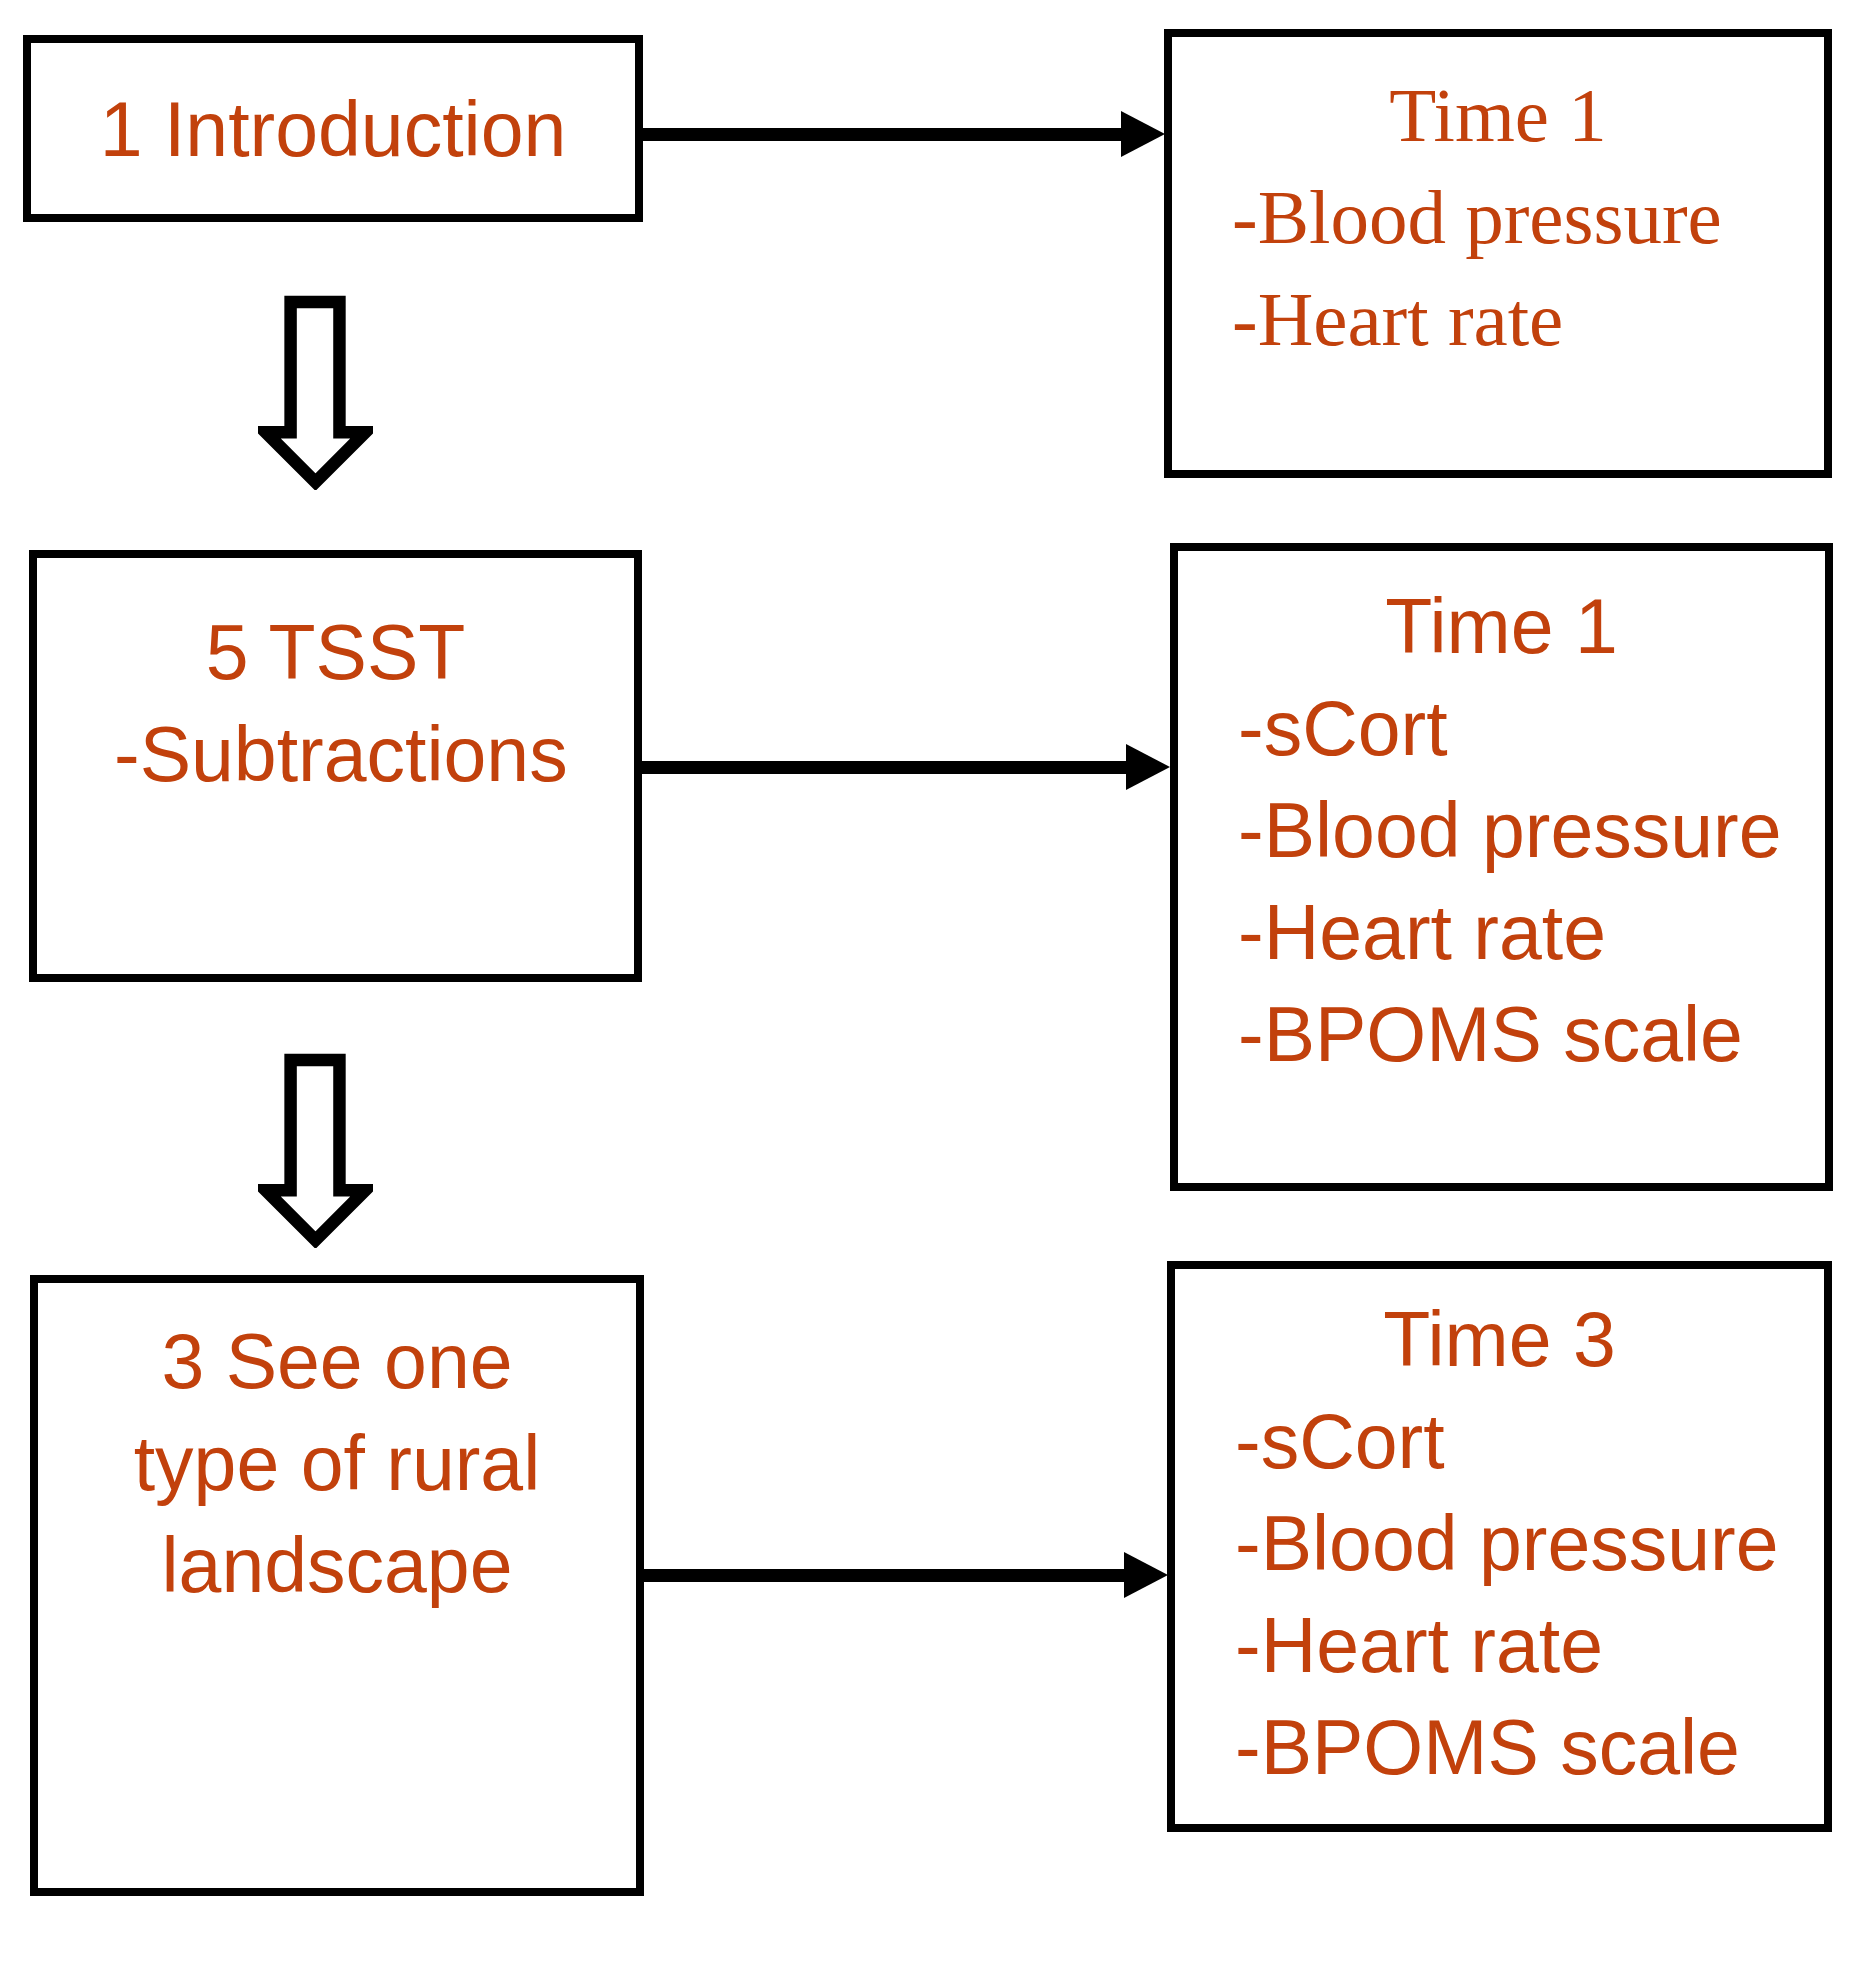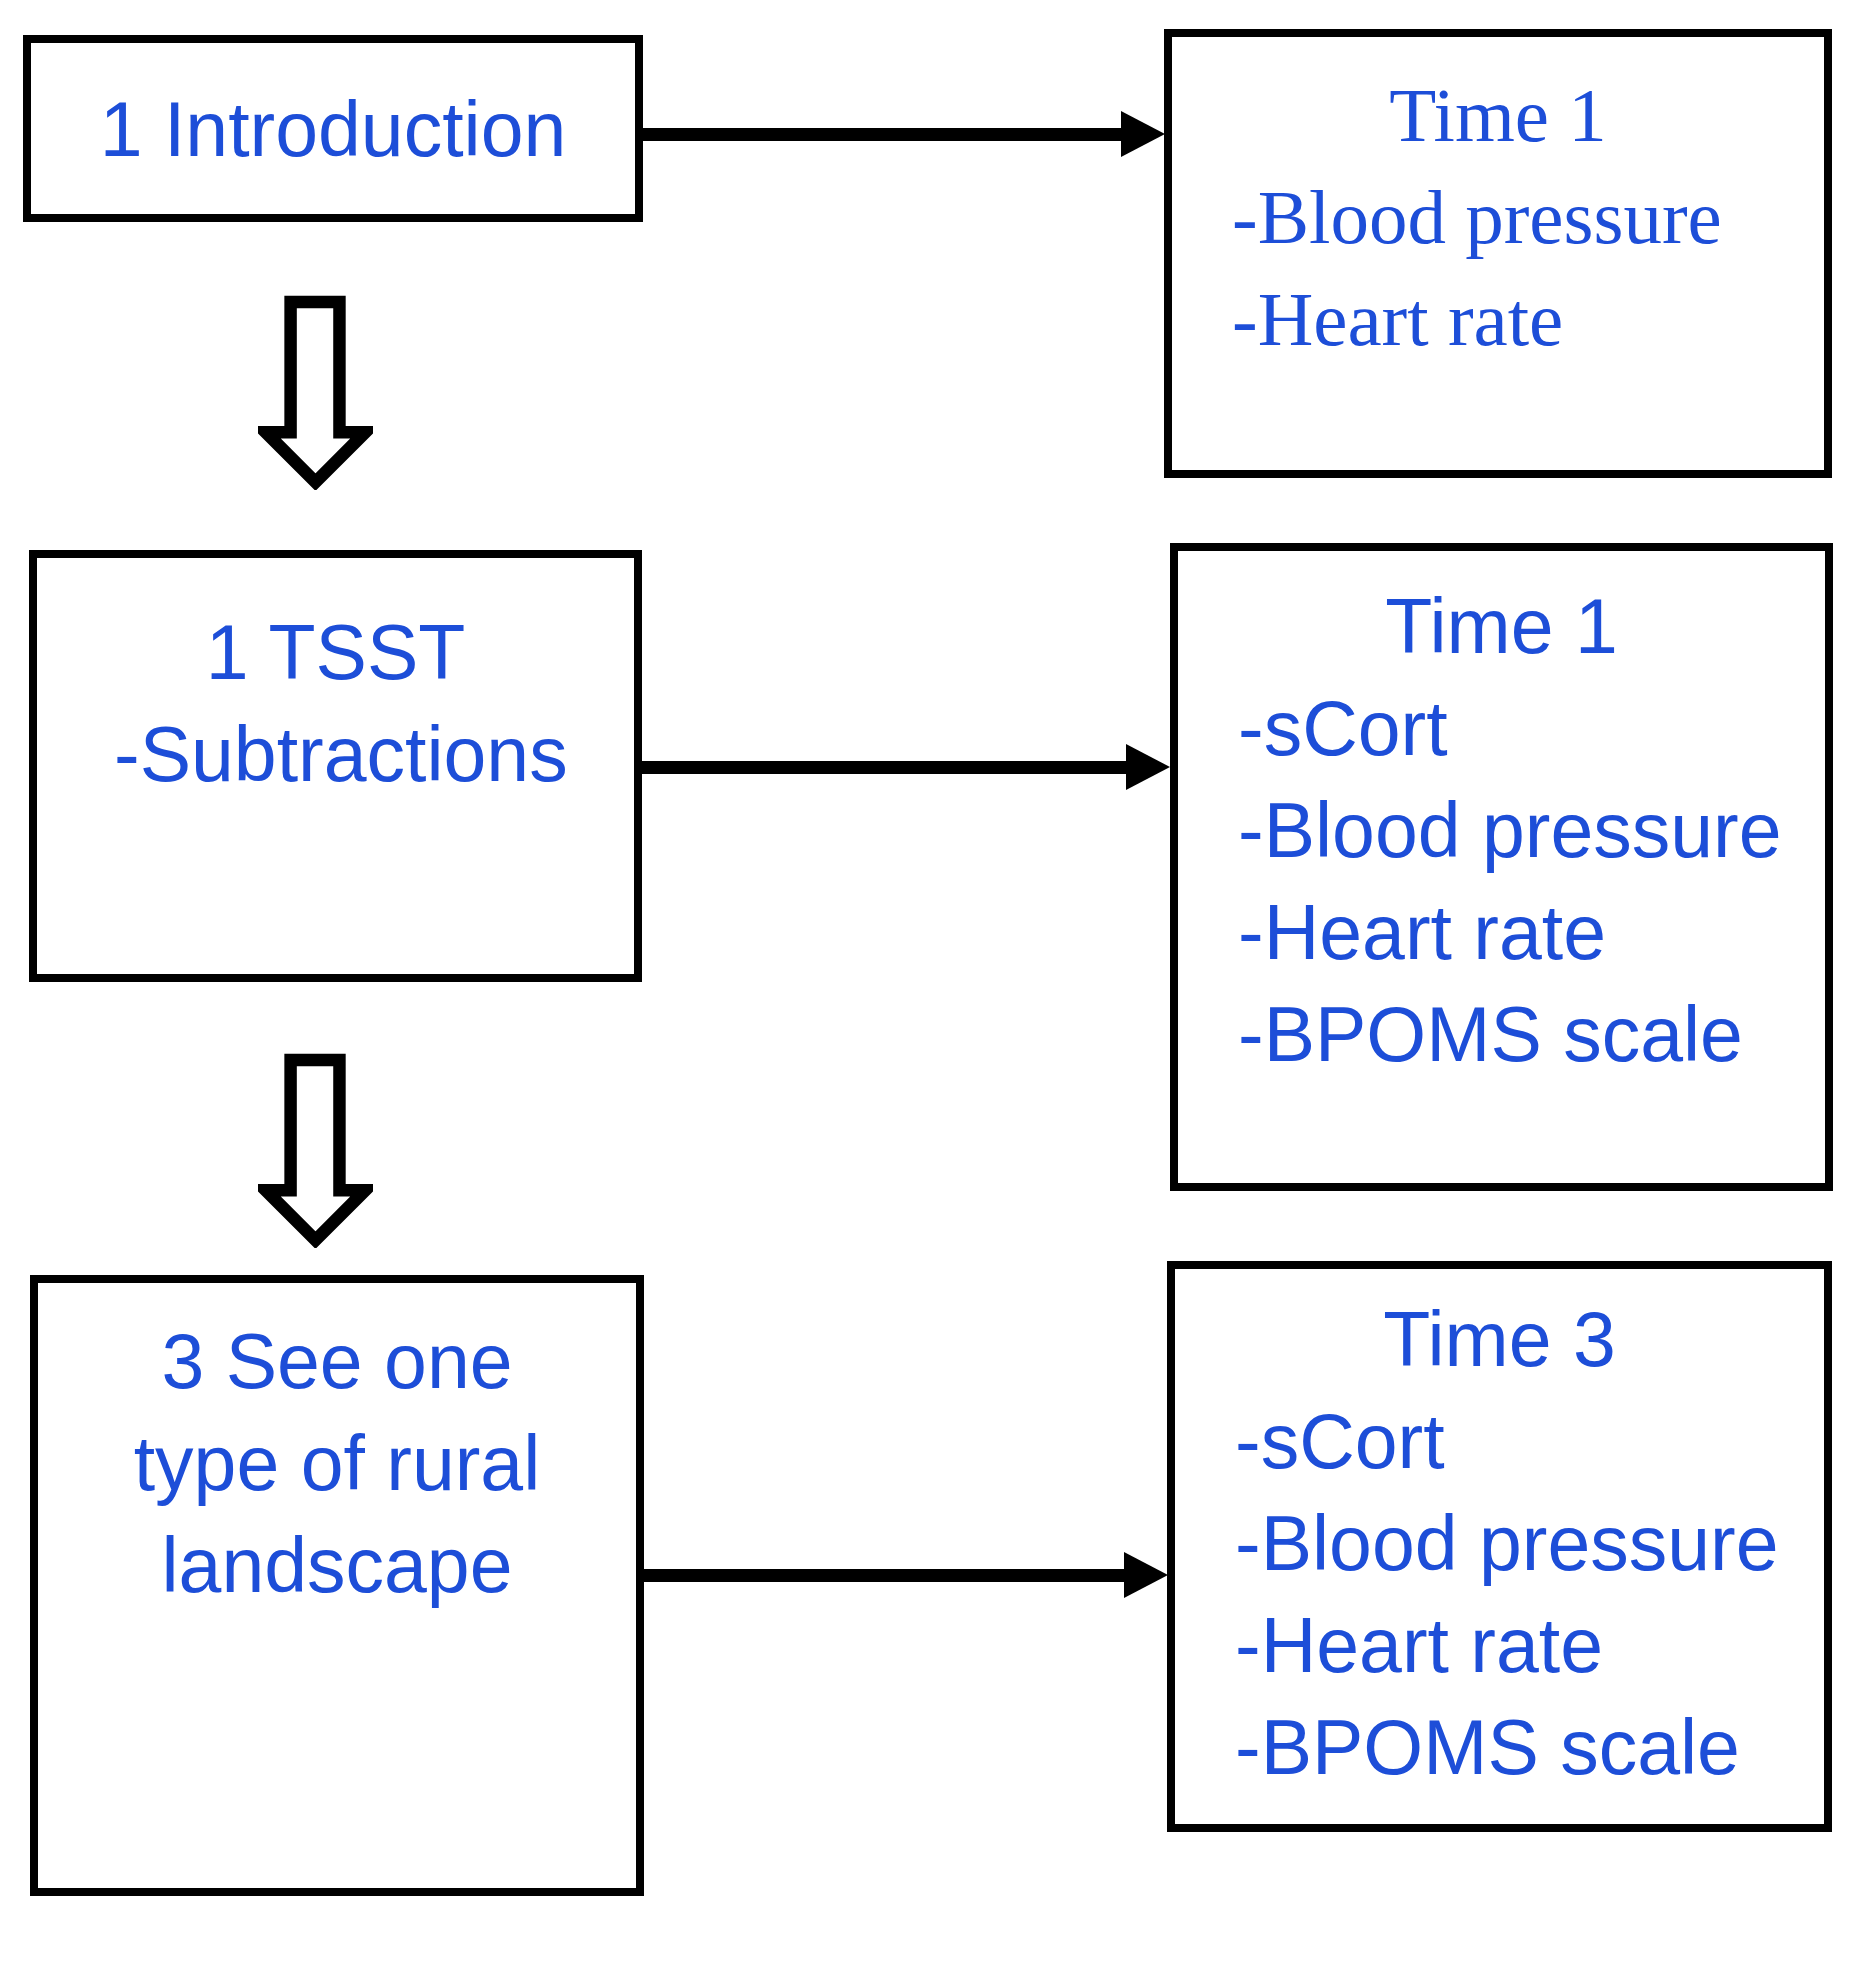--- a/index.html
+++ b/index.html
@@ -1,21 +1,21 @@
 <!DOCTYPE html>
 <html><head>
 <meta charset="utf-8">
 <style>
   html, body { margin: 0; padding: 0; background: #ffffff; }
   .canvas {
     position: relative;
     width: 1874px;
     height: 1983px;
     background: #ffffff;
-    color: #1d4ed8;
+    color: #c2410c;
     font-family: "Liberation Sans", sans-serif;
     overflow: hidden;
   }
   .box {
     position: absolute;
     box-sizing: border-box;
     border: 8.6px solid #000;
     background: #fff;
     font-size: 77px;
     line-height: 102px;
@@ -59,21 +59,21 @@
 </head>
 <body>
 
 <div class="canvas">
 
   <div class="box" id="box1">
     <div class="line">1 Introduction</div>
   </div>
 
   <div class="box" id="box2">
-    <div class="line t-center">1 TSST</div>
+    <div class="line t-center">5 TSST</div>
     <div class="line detail">-Subtractions</div>
   </div>
 
   <div class="box" id="box3">
     <div class="line t-center">3 See one</div>
     <div class="line t-center">type of rural</div>
     <div class="line t-center">landscape</div>
   </div>
 
   <div class="box meas" id="time1">

